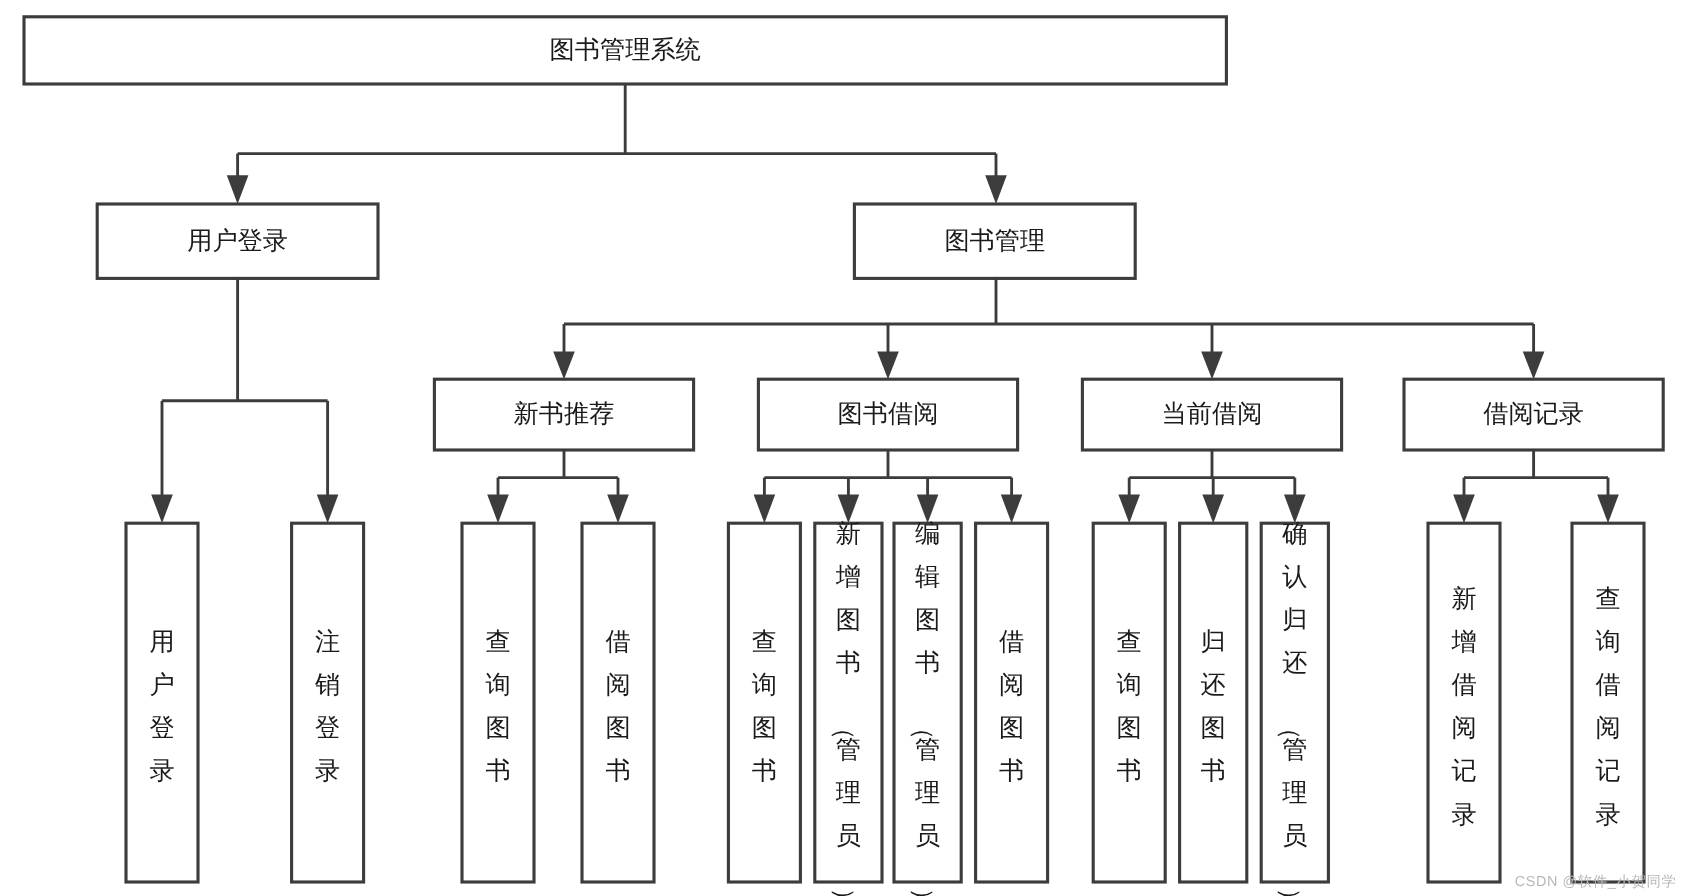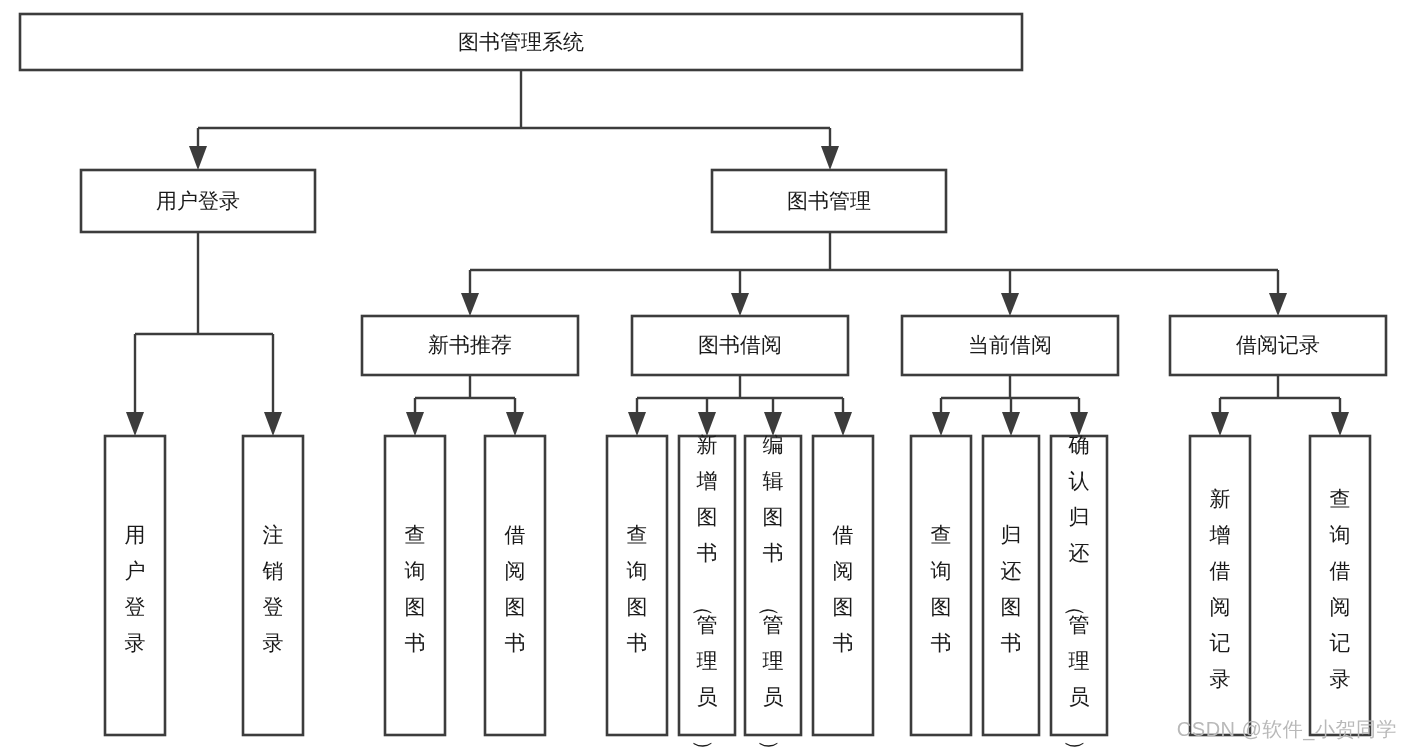--- a/index.html
+++ b/index.html
@@ -54,21 +54,21 @@
     font-family: "Liberation Sans", "DejaVu Sans", sans-serif;
     font-size: 21px;
     fill: #1a1a1a;
     text-anchor: middle;
   }
   .watermark {
     position: absolute;
     right: 8px;
     bottom: 4px;
     font-family: "Liberation Sans", "DejaVu Sans", sans-serif;
-    font-size: 20px;
+    font-size: 12px;
     color: #b9b9b9;
     letter-spacing: 0.5px;
     white-space: nowrap;
     user-select: none;
   }
 </style>
 </head>
 <body>
 
 <div id="diagram-root">

